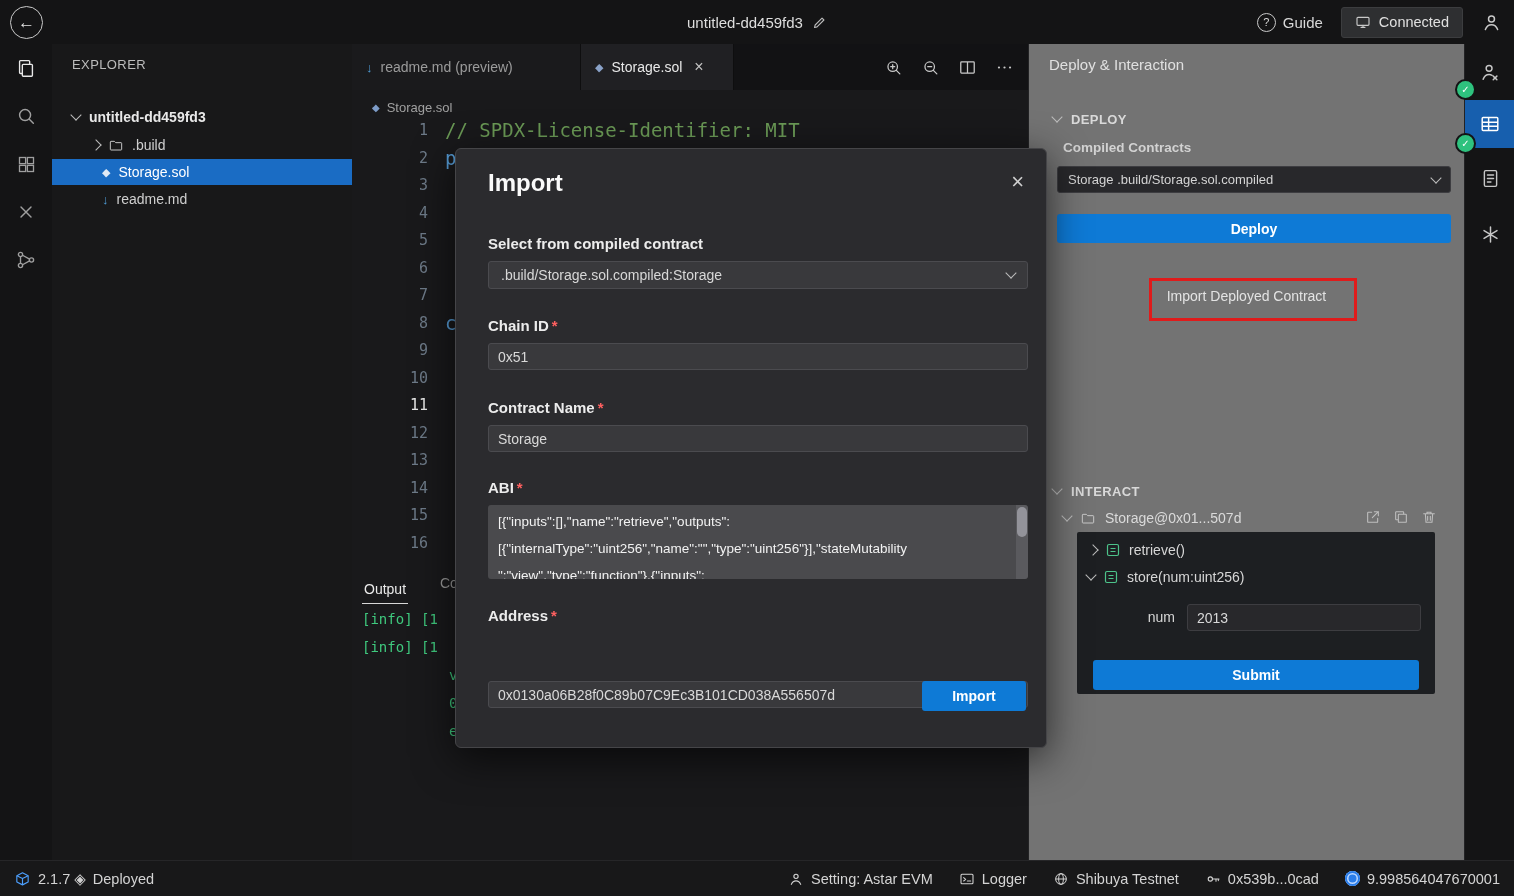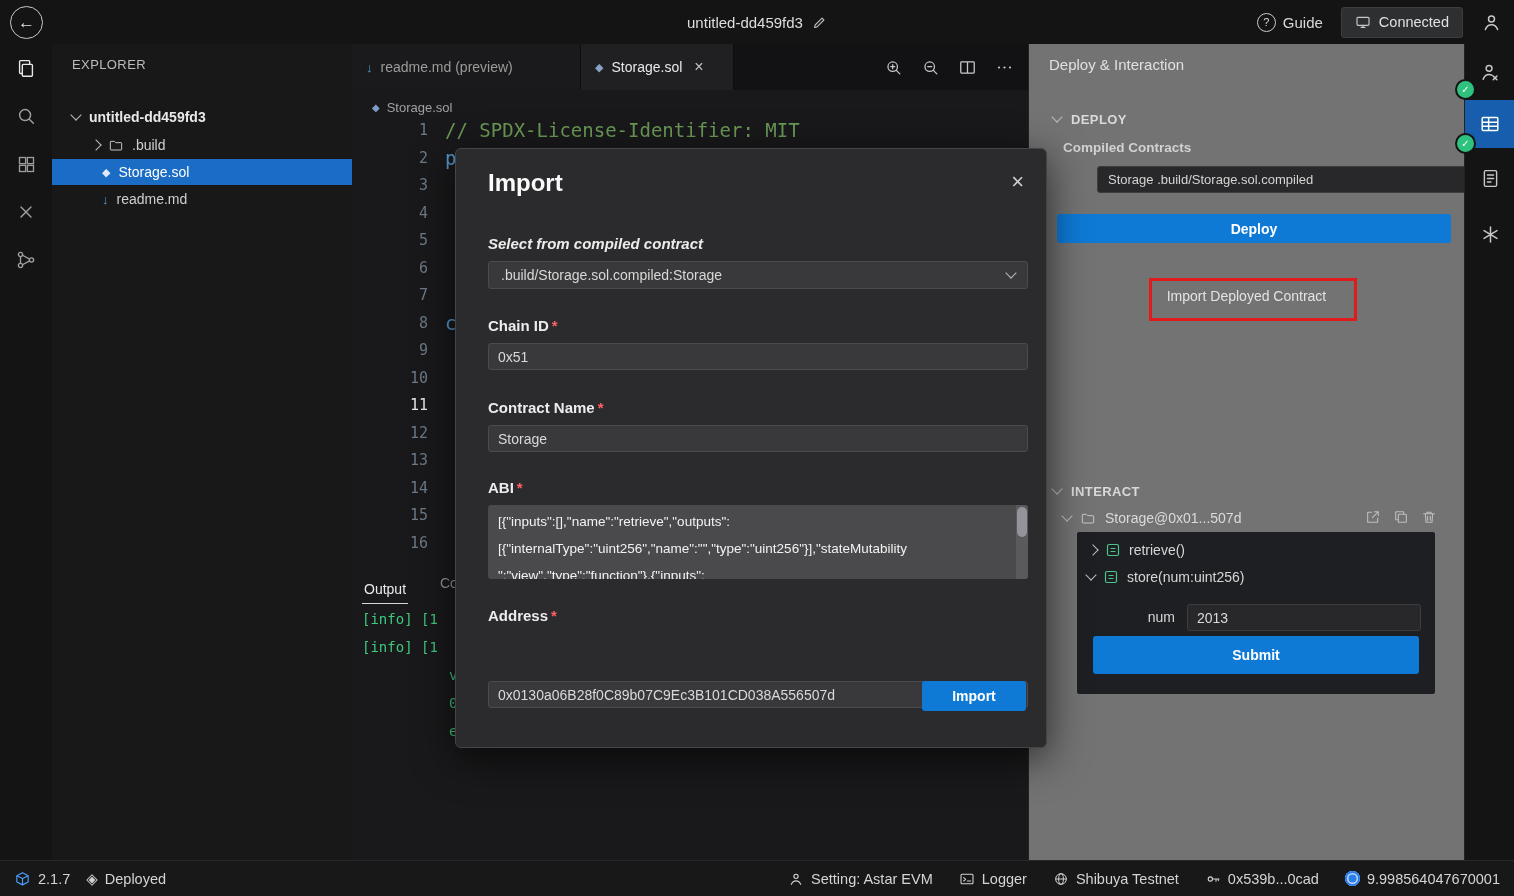--- a/index.html
+++ b/index.html
@@ -37,35 +37,35 @@
   #gutter{left:0;top:73px;width:76px;}
   .ln{height:27.5px;line-height:27.5px;text-align:right;font-family:"DejaVu Sans Mono",monospace;font-size:15px;color:#6d7a88;}
   .ln.active{color:#e6e6e6;}
   .codeline{position:absolute;left:93px;height:27.5px;line-height:27.5px;font-family:"DejaVu Sans Mono",monospace;font-size:19px;white-space:pre;}
   #output-tab{left:10px;top:531px;height:28px;display:flex;align-items:center;font-size:14px;color:#eaeaea;border-bottom:1.5px solid #d7d7d7;padding:0 2px;}
   #console-tab{left:86px;top:531px;height:28px;display:flex;align-items:flex-start;font-size:14px;color:#9a9a9a;padding:0 2px;}
   .log{position:absolute;font-family:"DejaVu Sans Mono",monospace;font-size:14px;color:#3fc97e;white-space:pre;}
   
   #rightpanel{left:1028px;top:44px;width:436px;height:816px;background:#737373;border-left:1px solid #232325;box-sizing:border-box;}
   .section-head{position:absolute;display:flex;align-items:center;gap:10px;font-size:13px;font-weight:700;letter-spacing:.4px;color:#d9d9d9;height:22px;}
-  .pselect{position:absolute;background:#28282b;border:1px solid #3d3d41;border-radius:3px;display:flex;align-items:center;justify-content:space-between;padding:0 10px;font-size:13px;color:#d4d4d4;box-sizing:border-box;margin-left:40px;}
+  .pselect{position:absolute;background:#28282b;border:1px solid #3d3d41;border-radius:3px;display:flex;align-items:center;justify-content:space-between;padding:0 10px;font-size:13px;color:#d4d4d4;box-sizing:border-box;}
   .btn-blue{position:absolute;background:#0e7ad6;color:#fff;border:none;border-radius:3px;font-weight:600;font-size:14px;display:flex;align-items:center;justify-content:center;font-family:"Liberation Sans",sans-serif;}
   .fn-row{position:absolute;display:flex;align-items:center;gap:9px;font-size:14px;color:#d6d6d6;height:24px;}
   .panel-icon{position:absolute;color:#bfbfbf;}
   #interact-block{left:48px;top:488px;width:358px;height:162px;background:#1d1f22;border-radius:2px;}
   .pinput{position:absolute;background:#28282b;border:1px solid #3d3d41;border-radius:3px;color:#d9d9d9;font-size:14px;padding:0 9px;box-sizing:border-box;height:27px;font-family:"Liberation Sans",sans-serif;outline:none;}
   #red-annotation{left:120px;top:234px;width:202px;height:37px;border:3px solid #e01b1b;}
   
   #rightbar{left:1464px;top:44px;width:50px;height:816px;background:#141415;border-left:1px solid #232325;box-sizing:border-box;}
   .ract{position:absolute;left:0;width:50px;height:44px;display:flex;align-items:center;justify-content:center;color:#c7c7c7;}
   #ract-active{position:absolute;left:0;top:56px;width:50px;height:48px;background:#175fae;display:flex;align-items:center;justify-content:center;color:#fff;}
   .badge{position:absolute;width:17px;height:17px;border-radius:50%;background:#2ec27e;border:2px solid #141415;color:#fff;font-size:10px;display:flex;align-items:center;justify-content:center;z-index:10;}
   
   #statusbar{left:0;top:860px;width:1514px;height:36px;background:#181819;border-top:1px solid #262628;box-sizing:border-box;font-size:14.5px;color:#d4d4d4;}
-  #sb-left{position:absolute;left:14px;top:0;height:35px;display:flex;align-items:center;gap:16px;}
+  #sb-left{position:absolute;left:14px;top:0;height:35px;display:flex;align-items:center;gap:4px;}
   #sb-right{position:absolute;right:14px;top:0;height:35px;display:flex;align-items:center;gap:26px;}
   .sb-item{display:flex;align-items:center;gap:7px;}
   .coin{width:15px;height:15px;border-radius:50%;background:#2a7de9;box-shadow:inset 0 0 0 2px #2a7de9, inset 0 0 0 3.5px #bcd8ff;}
   
   #modal{left:455px;top:148px;width:592px;height:600px;background:#2b2b2e;border:1px solid #454548;border-radius:6px;box-shadow:0 10px 40px rgba(0,0,0,.65);z-index:40;box-sizing:border-box;}
   #modal-title{left:32px;top:20px;font-size:24px;font-weight:600;color:#fafafa;}
   #modal-close{right:22px;top:22px;font-size:22px;color:#cfcfcf;line-height:1;}
   .mlabel{position:absolute;left:32px;font-size:15px;font-weight:700;color:#ececec;}
   .req{color:#ff6060;margin-left:3px;font-weight:700;}
   .mselect{left:32px;width:540px;height:28px;background:#39393c;border:1px solid #4b4b4f;border-radius:3px;display:flex;align-items:center;justify-content:space-between;padding:0 12px;font-size:14px;color:#d8d8d8;box-sizing:border-box;position:absolute;}
@@ -339,21 +339,21 @@
             <rect x="1.5" y="1.5" width="11" height="11" rx="1.5"></rect>
             <path d="M4.5 5.5h5M4.5 8.5h5"></path>
           </svg>
       </span>
       <span>store(num:uint256)</span>
     </div>
 
     <div class="abs" style="left:96px;top:560px;width:50px;height:27px;line-height:27px;text-align:right;font-size:14px;color:#d6d6d6;">num</div>
     <input class="pinput cp" style="left: 158px; top: 560px; width: 234px;" value="2013">
 
-    <button class="btn-blue cp" style="left:64px;top:592px;width:326px;height:38px;">Submit</button>
+    <button class="btn-blue cp" style="left:64px;top:616px;width:326px;height:30px;">Submit</button>
   </div>
 
   <div class="abs" id="rightbar">
     <div class="ract cp" style="top:6px;">
       <svg width="22" height="22" viewBox="0 0 24 24" fill="none" stroke="currentColor" stroke-width="1.6" stroke-linecap="round">
           <circle cx="11" cy="8" r="3.2"></circle>
           <path d="M4.5 20c1.4-3.8 3.8-5.2 6.5-5.2 1.2 0 2.3.3 3.3.8"></path>
           <path d="M15.5 16.5l4 4M19.5 16.5l-4 4"></path>
         </svg>
     </div>
@@ -436,21 +436,21 @@
         <span class="coin"></span>
         <span>9.998564047670001</span>
       </span>
     </div>
   </div>
 
   <div class="abs" id="modal">
     <div class="abs" id="modal-title">Import</div>
     <div class="abs cp" id="modal-close">×</div>
 
-    <div class="mlabel" style="top:86px;font-style:italic;">
+    <div class="mlabel" style="top:86px;">
       <span>Select from compiled contract</span>
     </div>
     <div class="mselect cp" style="top:112px;">
       <span>.build/Storage.sol.compiled:Storage</span>
       <span class="chev down"></span>
     </div>
 
     <div class="mlabel" style="top:168px;">
       <span>Chain ID</span><span class="req">*</span>
     </div>

